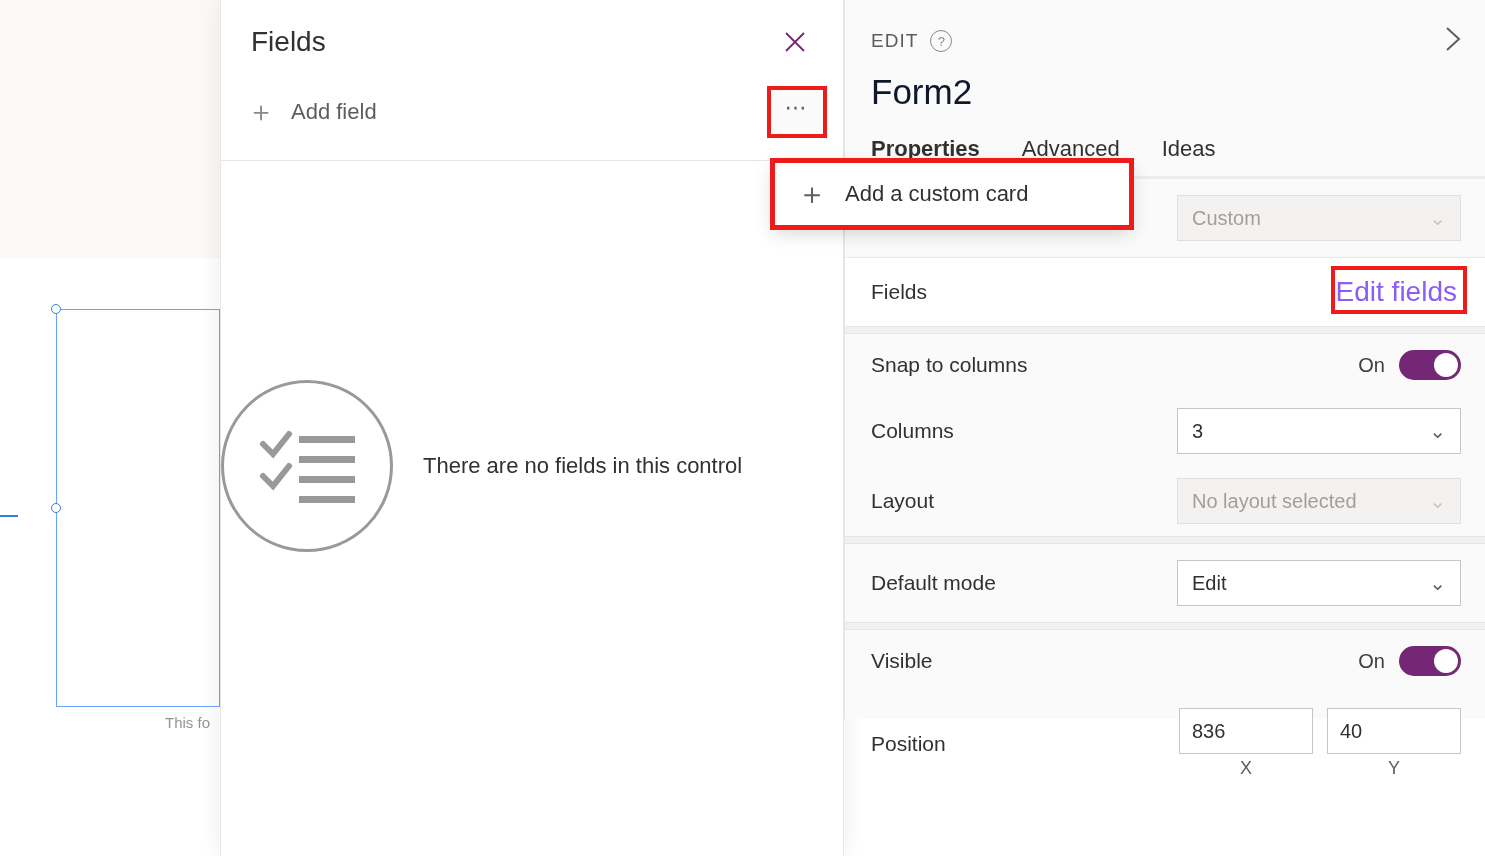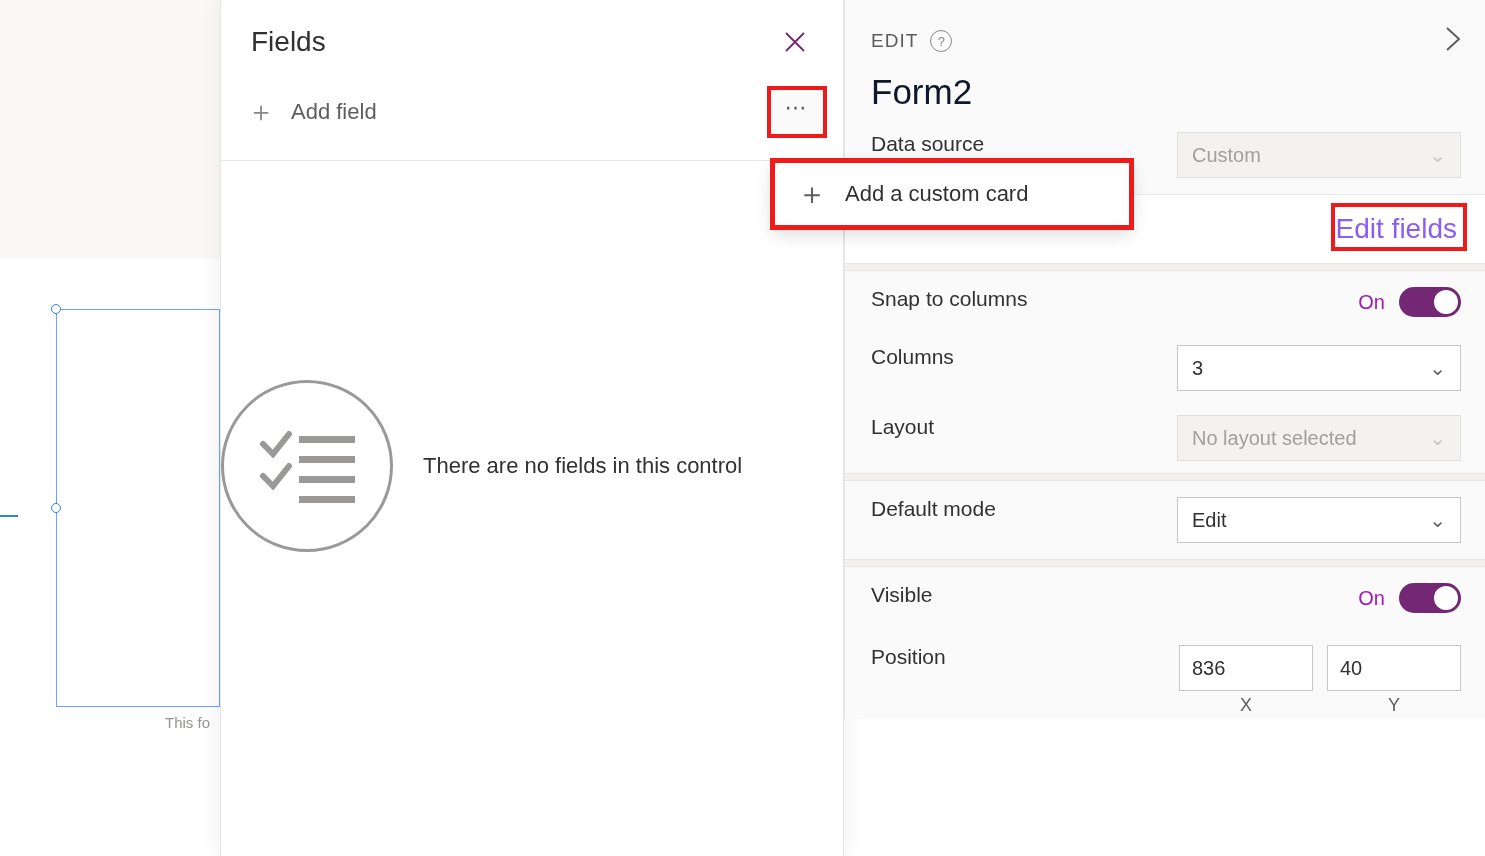--- a/index.html
+++ b/index.html
@@ -109,21 +109,21 @@
   .tab {
     font-size: 22px; color:#323130; padding-bottom: 14px; position:relative;
     cursor:pointer;
   }
   .tab.active { font-weight: 700; }
   .tab.active::after {
     content:""; position:absolute; left:-2px; right:-2px; bottom:-3px; height:3px; background:#323130;
   }
 
   .prop-row {
-    display:flex; justify-content:space-between;
+    display:flex; align-items:center; justify-content:space-between;
     padding: 16px 24px 16px 26px; font-size: 21px; color:#323130;
   }
   .section-break { border-top: 1px solid #e7e6e4; height: 8px; background:#f2f1ef; border-bottom:1px solid #e7e6e4; }
   .prop-row.tight { padding-top: 12px; padding-bottom: 12px; }
 
   select, .fake-select {
     width: 284px; height: 46px; border: 1px solid #c8c6c4; background:#fff;
     font-size: 20px; color:#323130; padding: 0 14px; appearance:none;
     position:relative; display:flex; align-items:center; justify-content:space-between;
   }
@@ -134,21 +134,21 @@
   .edit-fields-link {
     color:#8b5cf6; font-size: 28px; cursor:pointer; padding: 2px 4px;
   }
   .edit-fields-annot {
     position:absolute; border:4px solid #ef1a1a; pointer-events:none;
   }
 
   .toggle {
     display:flex; align-items:center; gap:14px;
   }
-  .toggle-label { font-size: 20px; color:#a21caf; }
+  .toggle-label { font-size: 20px; color:#404040; }
   .switch {
     width: 62px; height: 30px; border-radius: 30px; background:#742774; position:relative; cursor:pointer;
   }
   .switch::after {
     content:""; position:absolute; right:3px; top:3px; width:24px; height:24px;
     border-radius:50%; background:#fff;
   }
 
   .pos-inputs { display:flex; gap:14px; }
   .pos-group { display:flex; flex-direction:column; align-items:center; gap:4px; }
@@ -220,20 +220,25 @@
       <span class="help-circle">?</span>
     </div>
     <div class="expand-chevron">
       <svg width="20" height="30" viewBox="0 0 20 30">
         <path d="M4 4 L16 15 L4 26" stroke="#605e5c" stroke-width="2" fill="none"></path>
       </svg>
     </div>
   </div>
   <div class="props-name">Form2</div>
 
+  <div class="tabs">
+    <div class="tab active">Properties</div>
+    <div class="tab">Advanced</div>
+    <div class="tab">Ideas</div>
+  </div>
 
   <div class="prop-row">
     <span>Data source</span>
     <div class="fake-select disabled">
       <span>Custom</span>
       <span class="chev">⌄</span>
     </div>
   </div>
   <div class="divider"></div>
 

